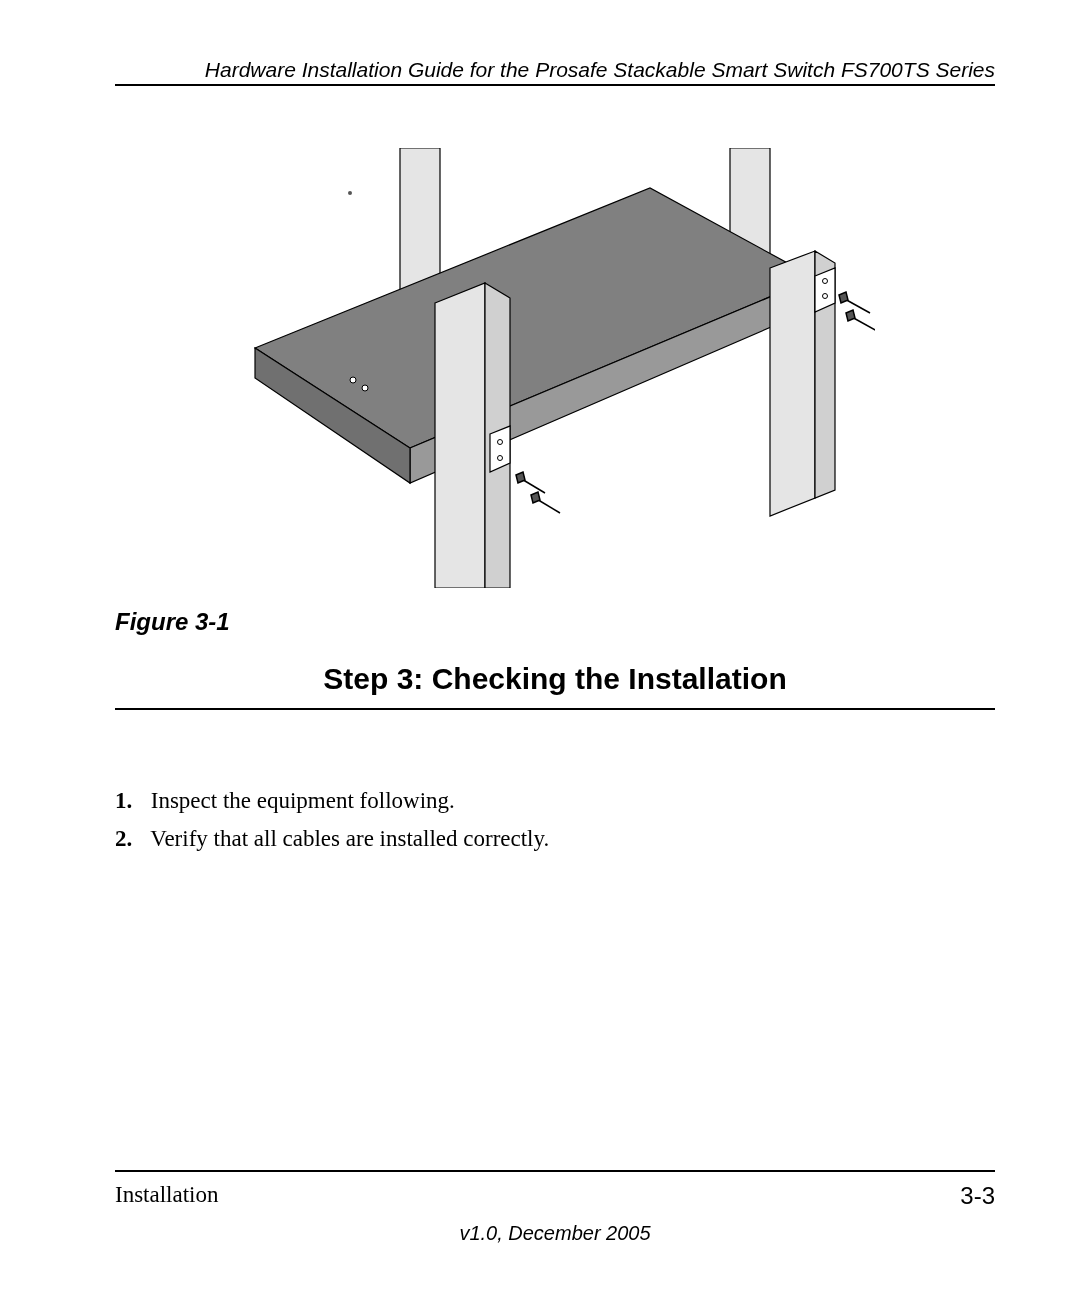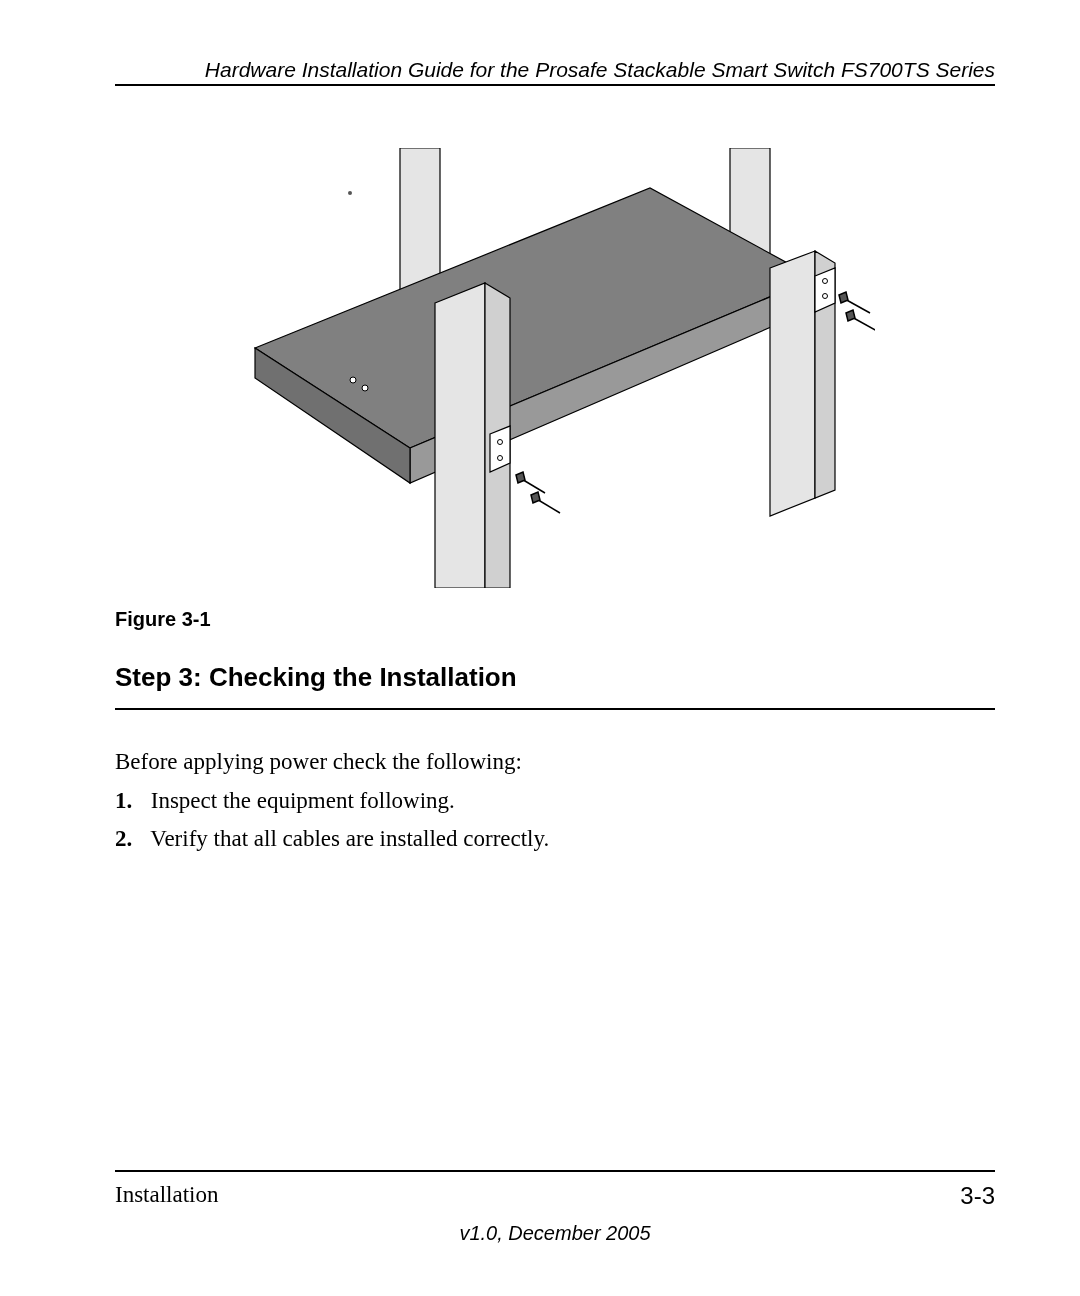--- a/index.html
+++ b/index.html
@@ -59,30 +59,32 @@
   .figure-wrap svg {
     width: 640px;
     height: 440px;
   }
   .figure-caption {
     position: absolute;
     top: 608px;
     left: 100px;
     font-family: Arial, Helvetica, sans-serif;
     font-weight: bold;
-    font-size: 20px;
+    font-size: 24px;
+    font-style: italic;
   }
   .h2 {
     position: absolute;
     top: 662px;
     left: 100px;
     right: 100px;
     font-family: Arial, Helvetica, sans-serif;
     font-weight: bold;
-    font-size: 26px;
+    font-size: 30px;
+    text-align: center;
   }
   .h2-rule {
     position: absolute;
     top: 708px;
     left: 100px;
     right: 100px;
     border-top: 2px solid #000;
   }
   .body1 {
     position: absolute;
@@ -192,21 +194,20 @@
 
       <circle cx="115" cy="45" r="2" fill="#555"></circle>
     </svg>
   </div>
 
   <div class="figure-caption">Figure 3-1</div>
 
   <div class="h2">Step 3: Checking the Installation</div>
   <div class="h2-rule"></div>
 
-  <div class="body1">Before applying power check the following:</div>
 
   <div class="ol">
     <div class="item">
       <span class="n">1.</span>
       <span>Inspect the equipment following.</span>
     </div>
     <div class="item">
       <span class="n">2.</span>
       <span>Verify that all cables are installed correctly.</span>
     </div>

